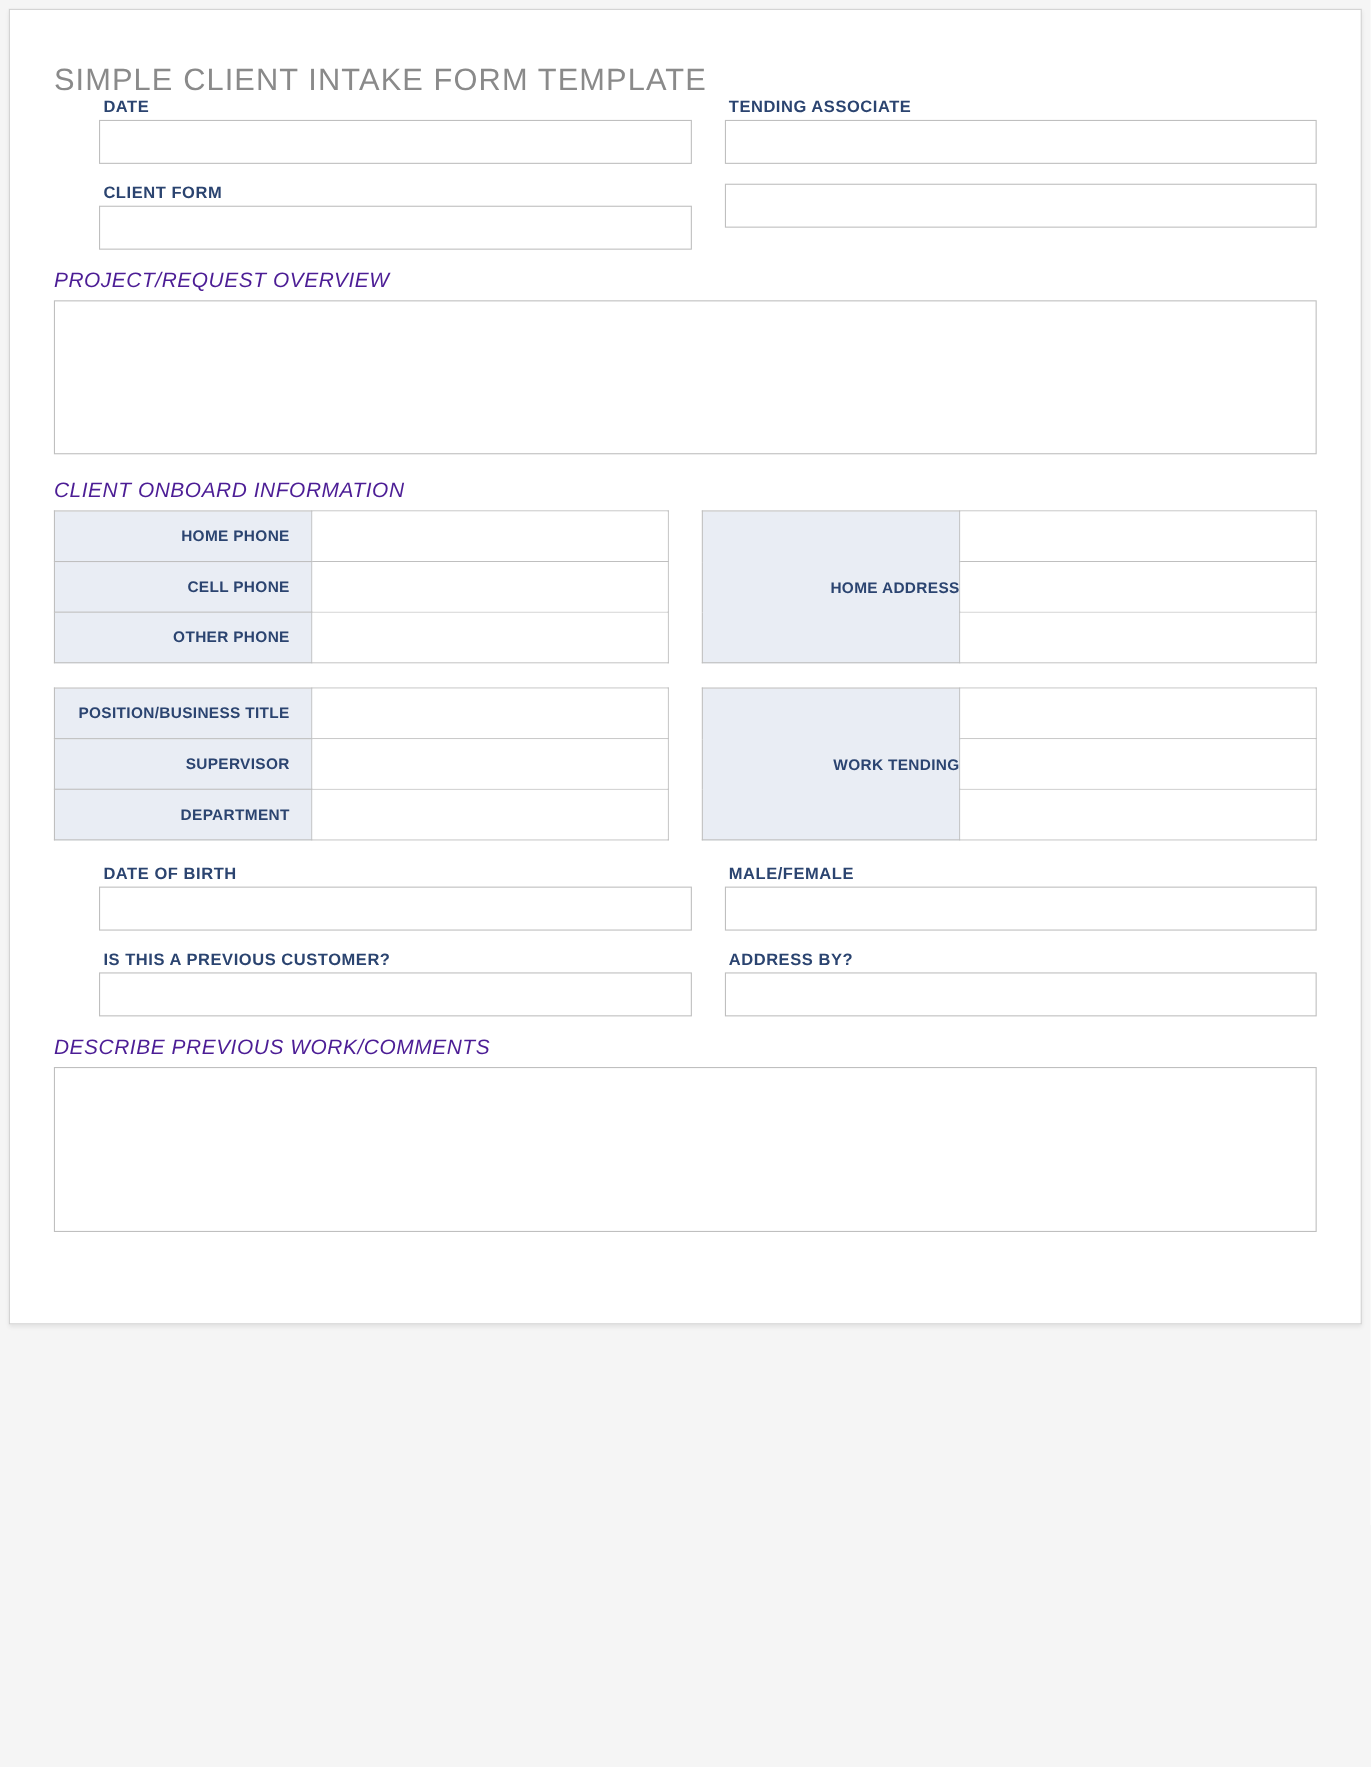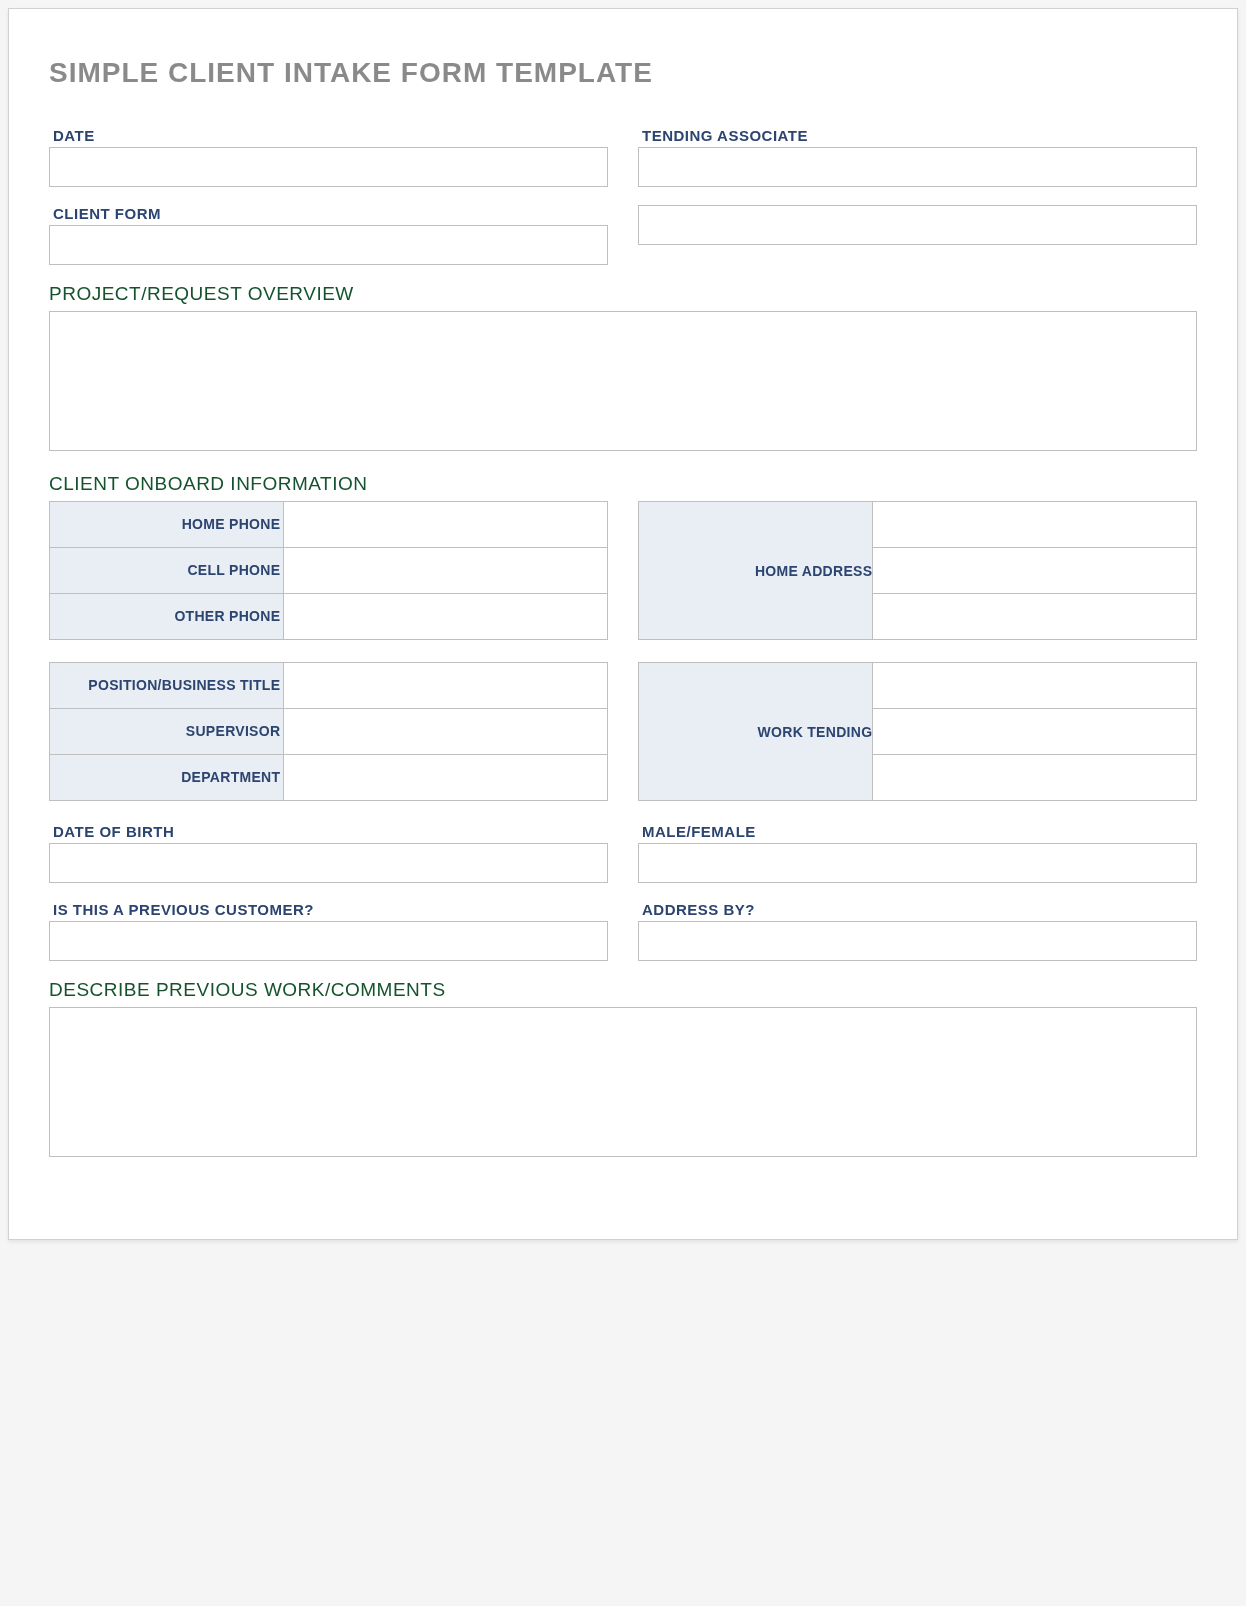--- a/index.html
+++ b/index.html
@@ -14,50 +14,51 @@
     }
     .page {
       width: 1230px;
       background: #ffffff;
       border: 1px solid #d0d0d0;
       padding: 48px 40px 60px 40px;
       box-shadow: 0 2px 4px rgba(0,0,0,0.08);
     }
     .form-title {
       font-size: 28px;
-      font-weight: bold;
+      font-weight: normal;
       color: #8a8a8a;
       letter-spacing: 1px;
-      margin-bottom: 38px;
     }
     .row {
       display: flex;
       gap: 30px;
       margin-bottom: 18px;
+      margin-left: 41px;
     }
     .col {
       flex: 1;
       display: flex;
       flex-direction: column;
     }
     .field-label {
       font-size: 15px;
       font-weight: bold;
       color: #2b4470;
       letter-spacing: 0.5px;
       margin-bottom: 3px;
       padding-left: 4px;
     }
     .section-label {
       font-size: 19px;
       font-weight: 400;
-      color: #14532d;
+      color: #4c1d95;
       letter-spacing: 0.5px;
       margin-bottom: 6px;
       margin-top: 8px;
+      font-style: italic;
     }
     .input-box {
       border: 1px solid #bfbfbf;
       background: #ffffff;
       height: 40px;
       width: 100%;
       font-family: inherit;
       font-size: 15px;
       padding: 6px 8px;
     }
@@ -88,21 +89,21 @@
       width: 100%;
     }
     .grid-table td {
       border: 1px solid #bfbfbf;
       height: 46px;
       vertical-align: middle;
     }
     .grid-table td.label-cell {
       background: #e9edf4;
       text-align: right;
-      padding-right: 3px;
+      padding-right: 20px;
       font-size: 14px;
       font-weight: bold;
       color: #2b4470;
       letter-spacing: 0.3px;
       width: 42%;
       line-height: 1.2;
     }
     .grid-table td.value-cell {
       background: #ffffff;
       padding: 0;

